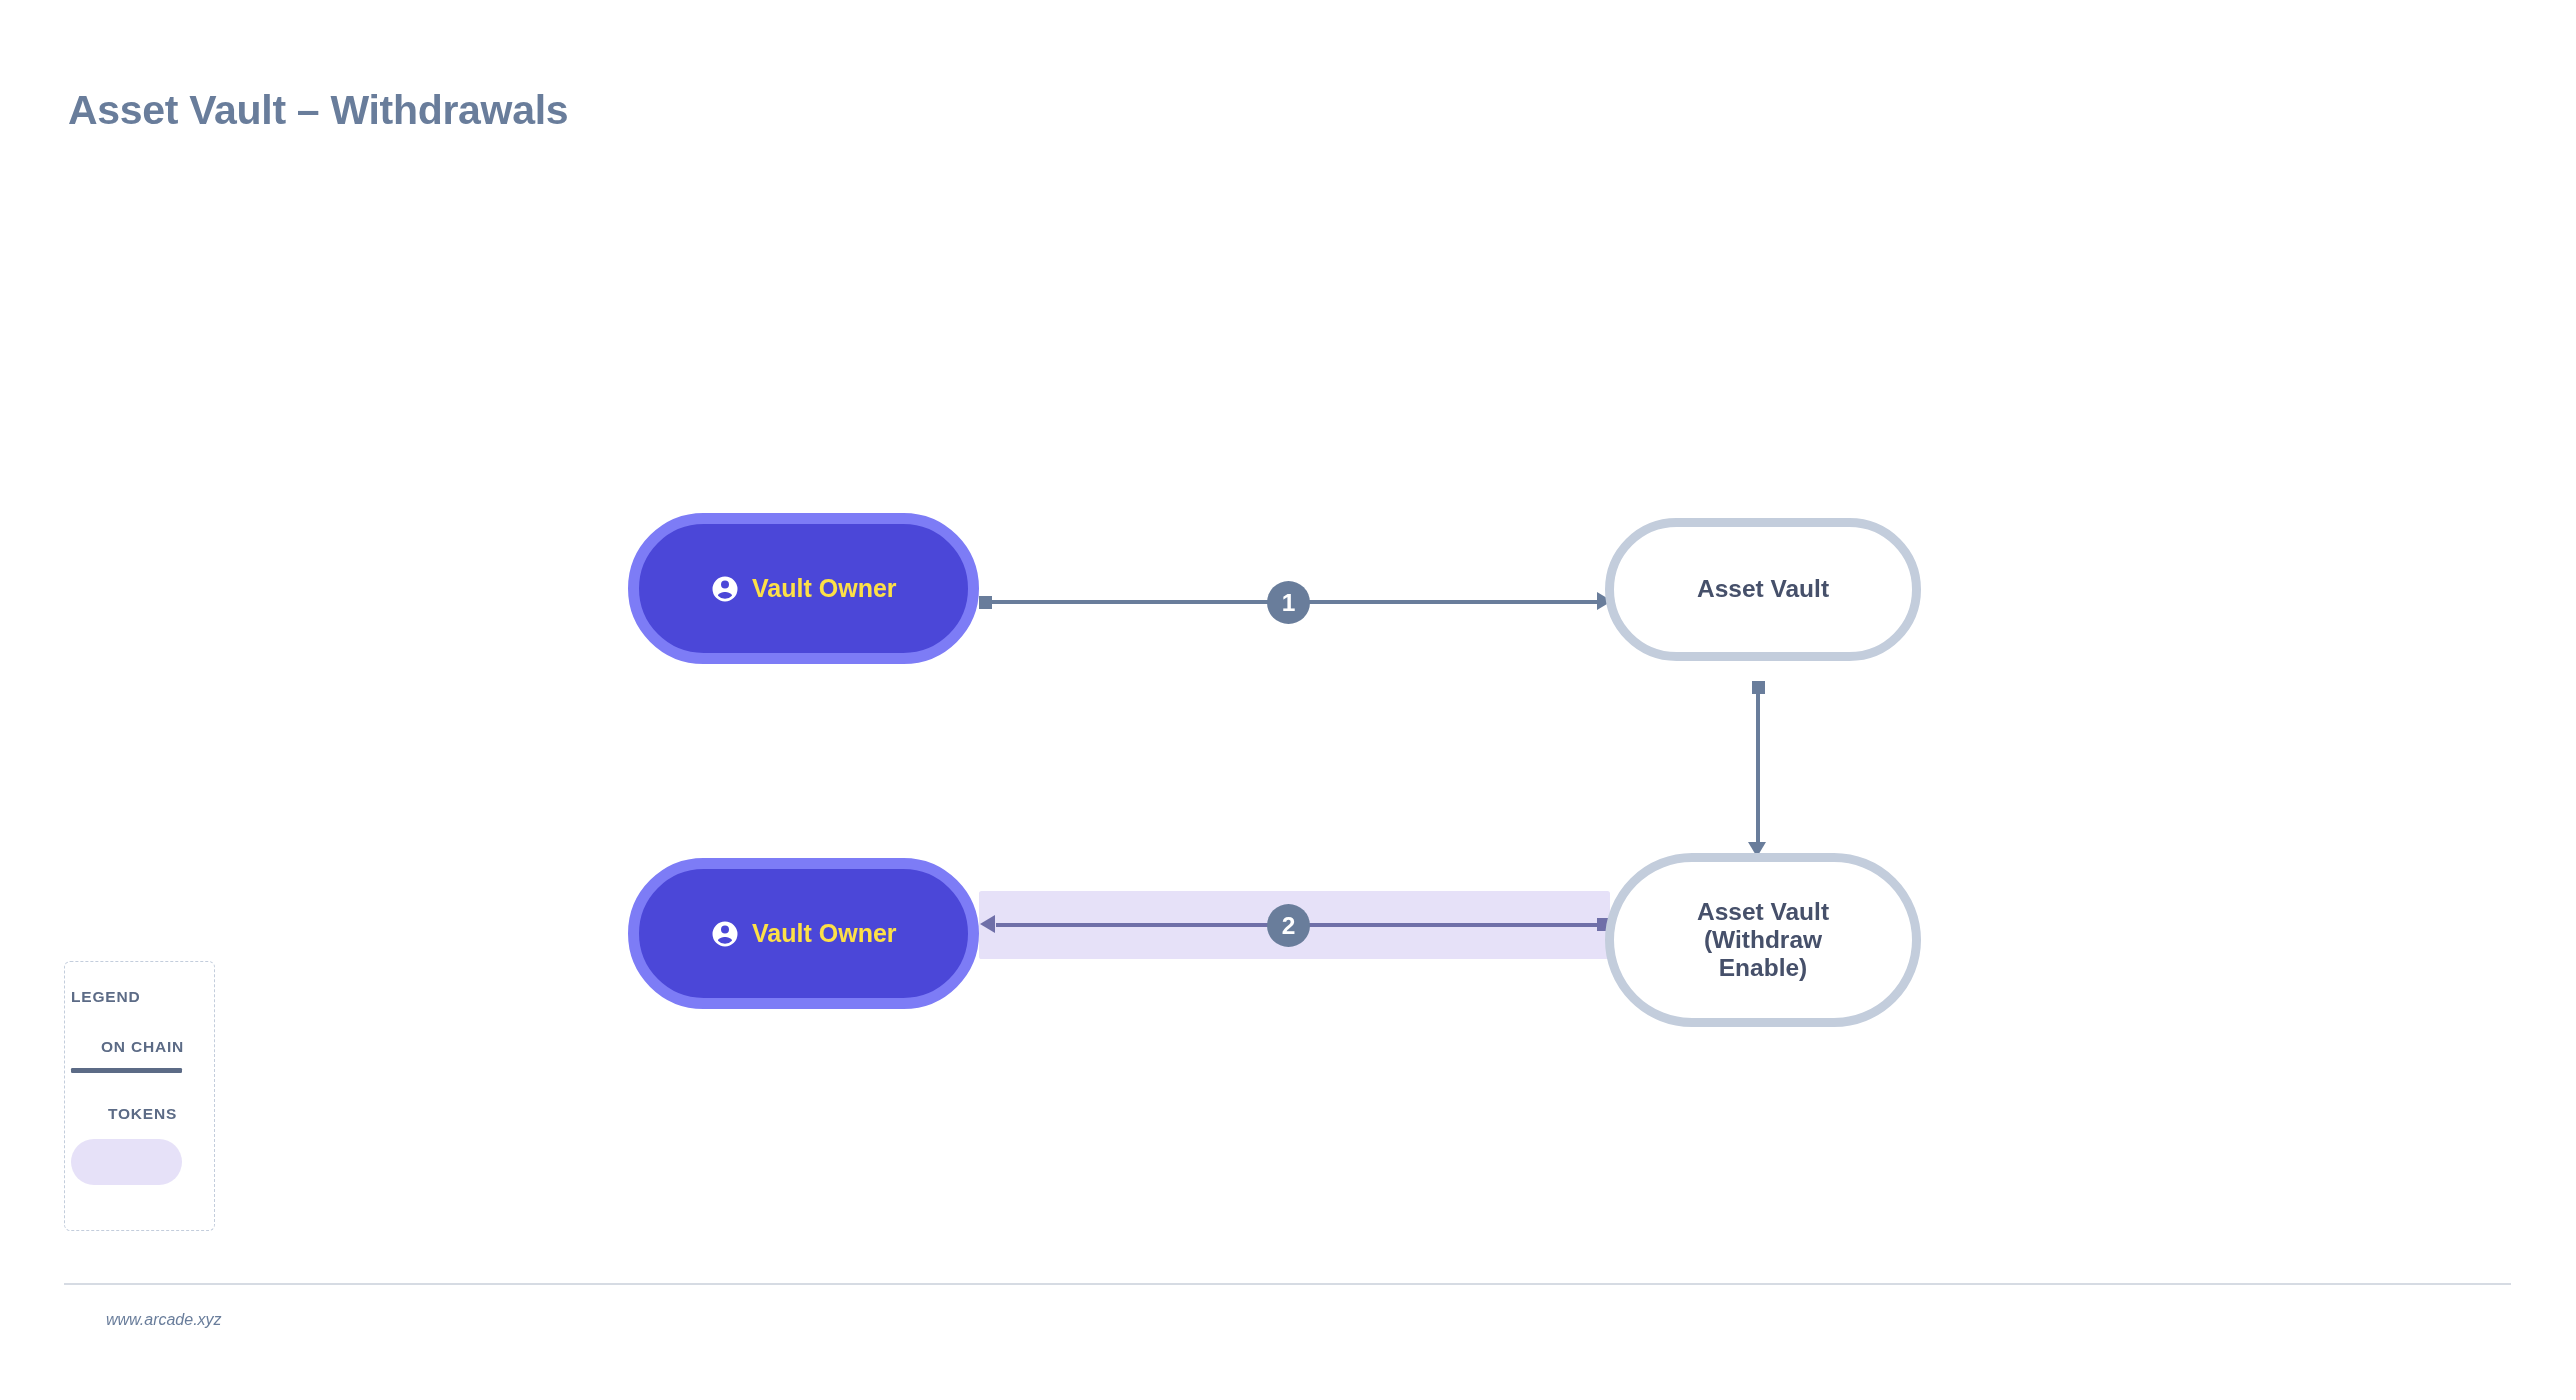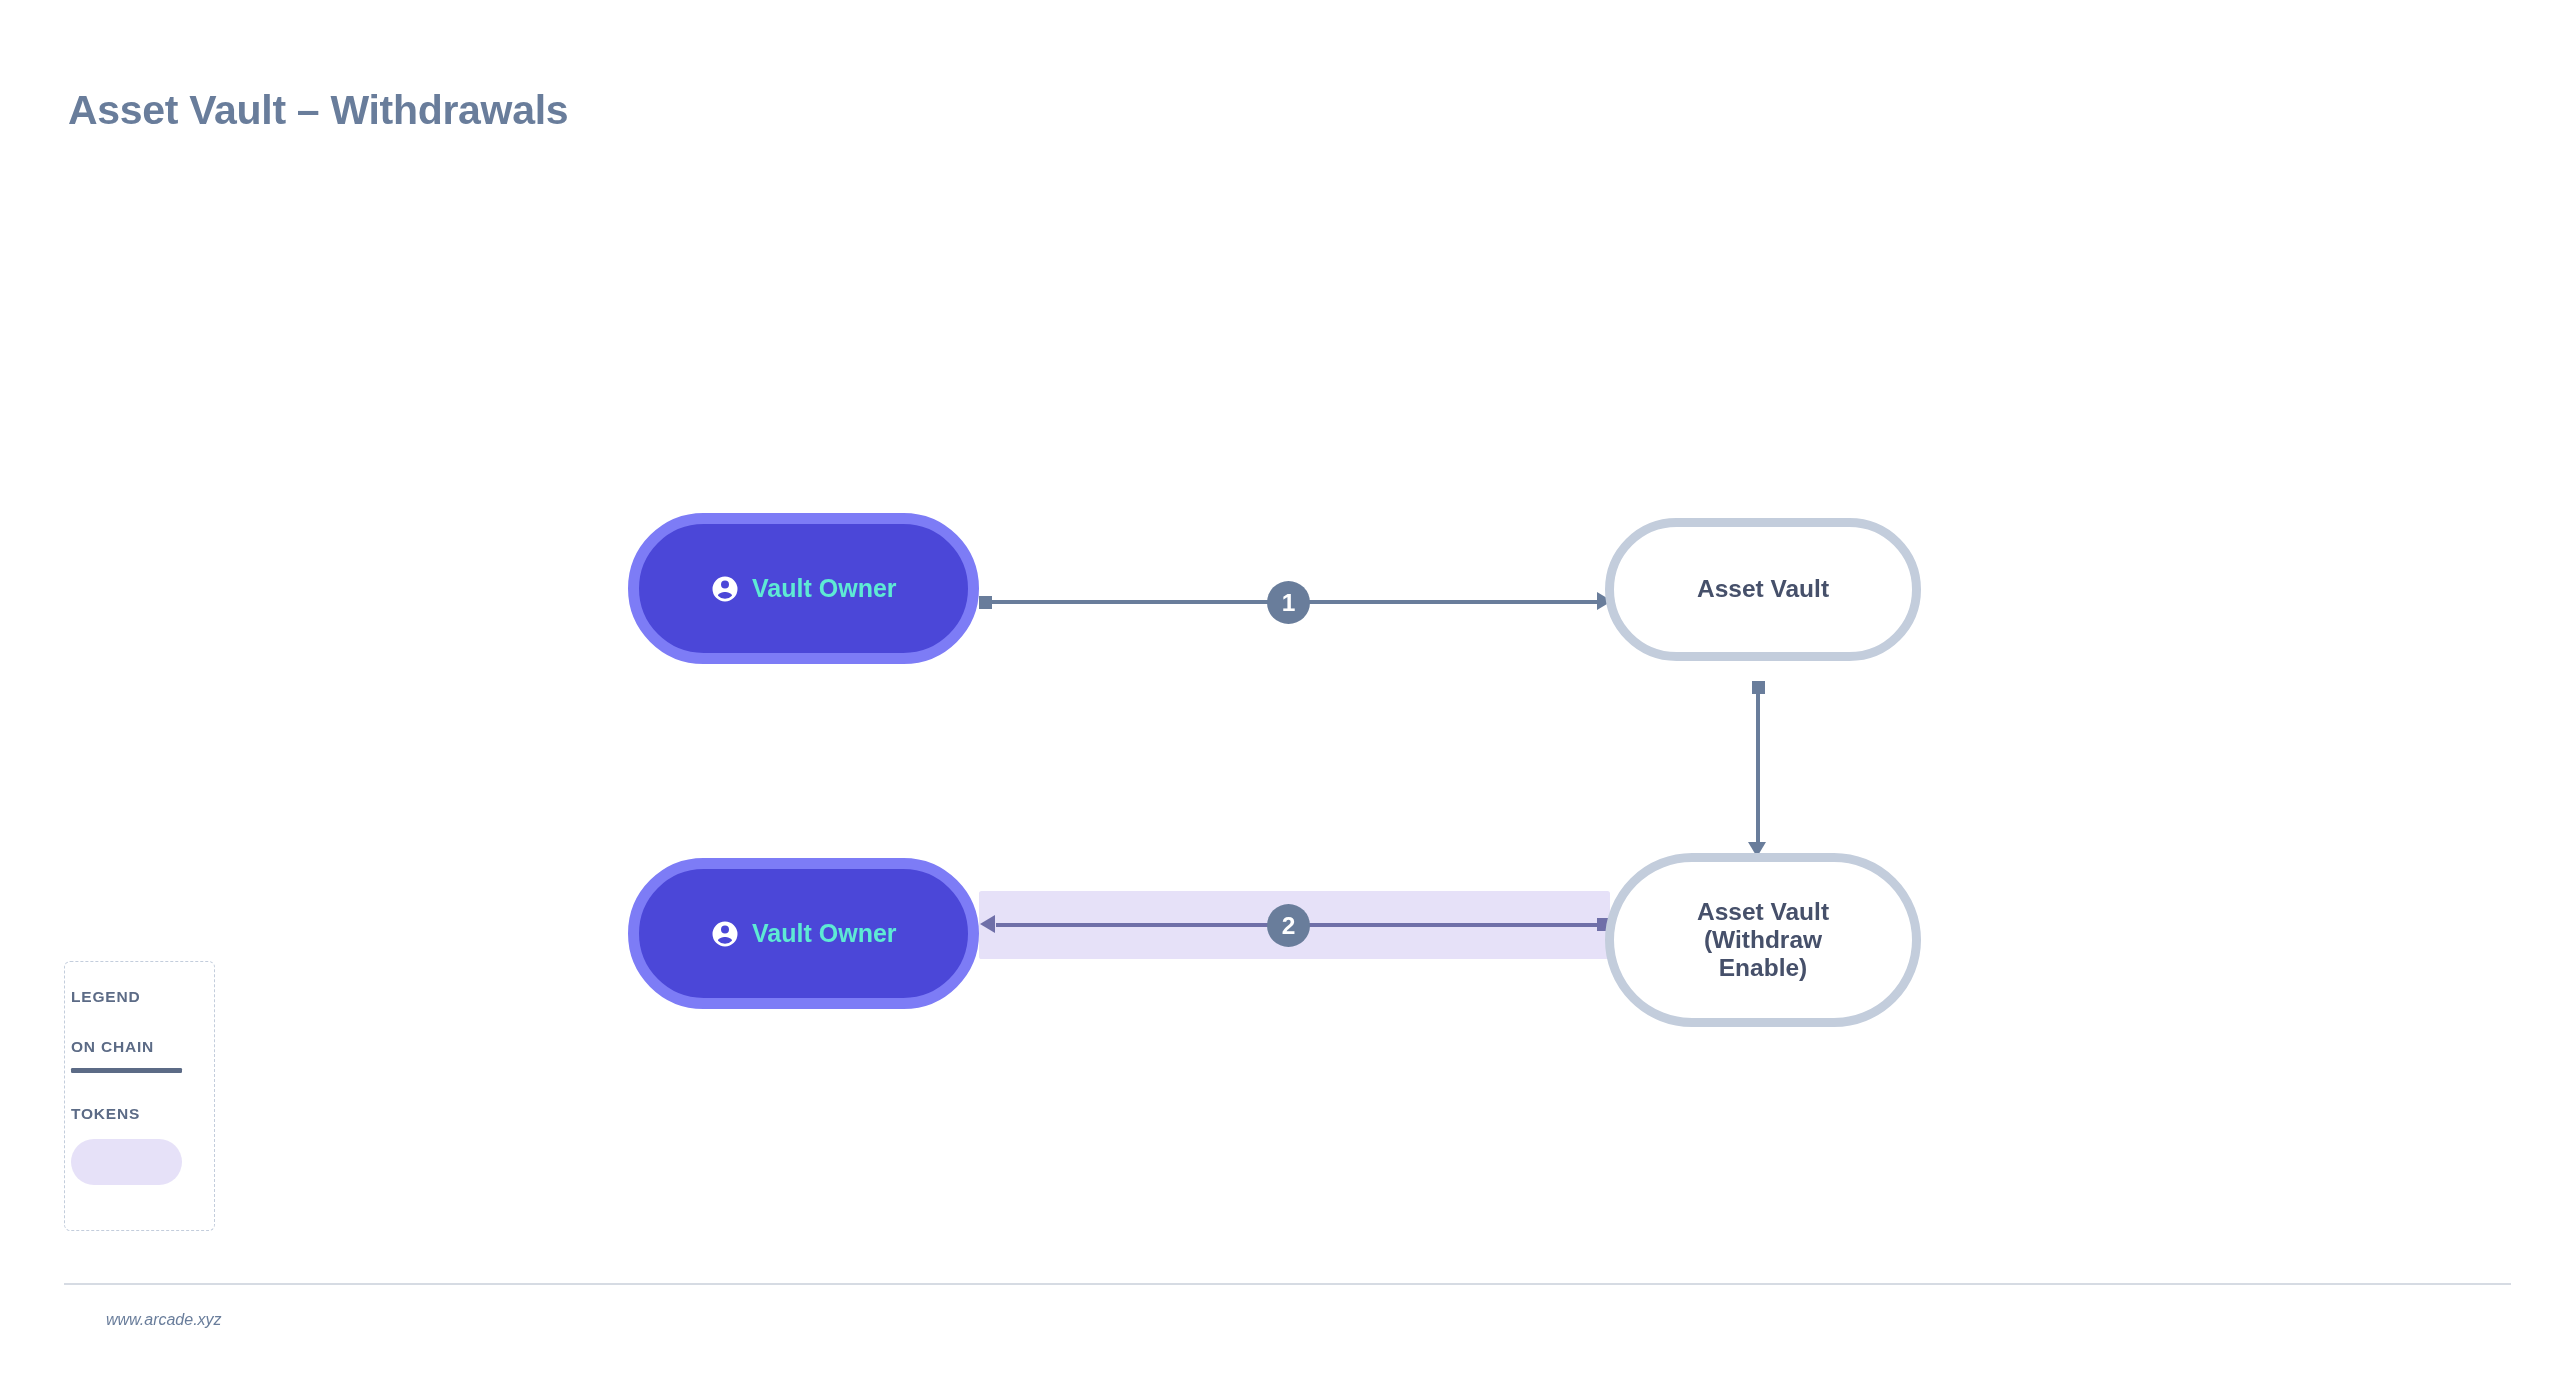--- a/index.html
+++ b/index.html
@@ -55,21 +55,21 @@
     display: flex;
     align-items: center;
     justify-content: center;
     text-align: center;
   }
 
   .node-actor {
     background: #4b47d8;
     border: 11px solid #7d7cf6;
     border-radius: 6439px;
-    color: #5eead4;
+    color: #fde047;
     font-size: 25px;
     font-weight: bold;
     box-shadow: 0 0 0 0 rgba(0,0,0,0);
   }
   .node-actor .node-inner {
     display: flex;
     align-items: center;
     justify-content: center;
     gap: 11.6px;
   }
@@ -171,20 +171,21 @@
     font-size: 15.5px;
     font-weight: bold;
     color: #5c6b86;
     letter-spacing: 0.8px;
   }
   .legend-label {
     font-size: 15.5px;
     font-weight: bold;
     color: #5c6b86;
     letter-spacing: 0.8px;
+    text-align: center;
   }
   .legend-row { margin-top: 32px; }
   .legend-swatch-line {
     margin-top: 11.6px;
     width: 111px;
     height: 5.8px;
     background: #5c6b86;
     border-radius: 1.3px;
   }
   .legend-swatch-pill {

